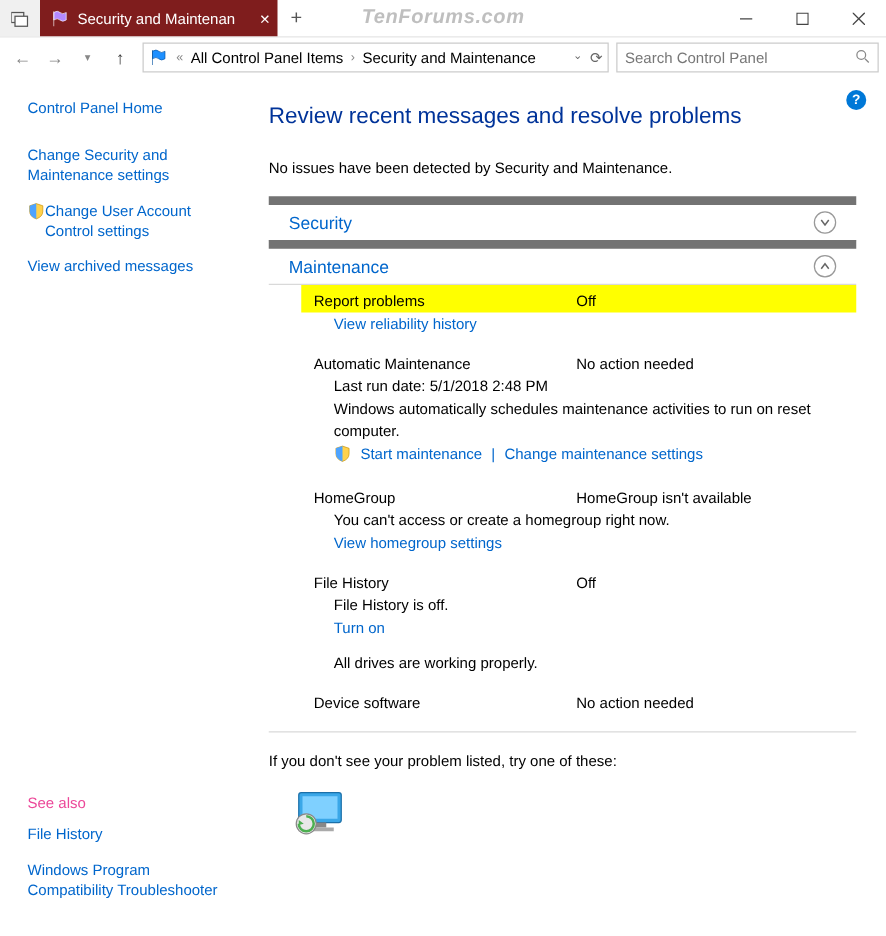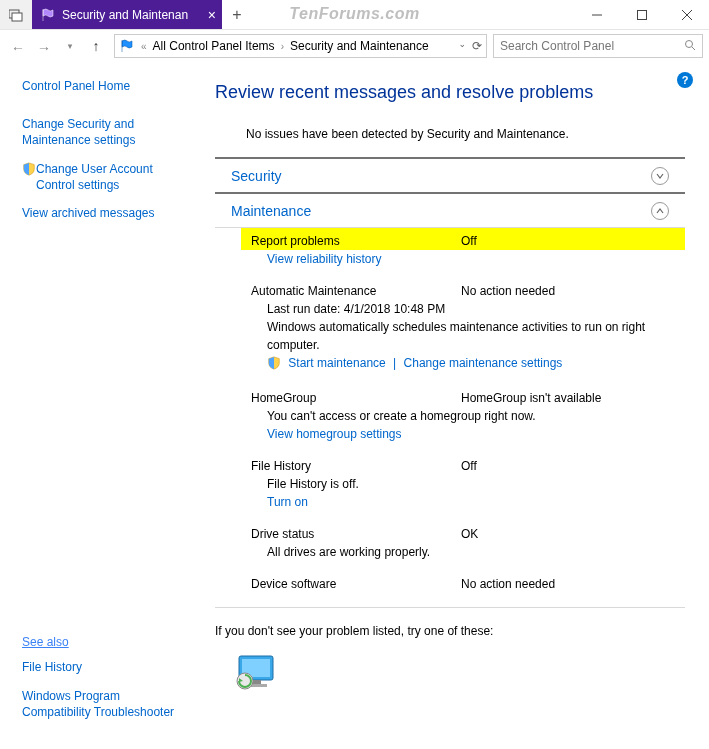--- a/index.html
+++ b/index.html
@@ -1,21 +1,21 @@
 <!DOCTYPE html>
 <html><head>
   <meta charset="utf-8">
   <style>
     * { margin: 0; padding: 0; box-sizing: border-box; font-family: "Segoe UI", Tahoma, sans-serif; }
     body { background: #fff; width: 709px; height: 749px; overflow: hidden; color: #000; }
     
     .titlebar { height: 30px; background: #fff; display: flex; align-items: center; border-bottom: 1px solid #e5e5e5;}
     .titlebar-left { display: flex; align-items: stretch; height:100%;}
     .taskview-icon { width: 32px; display:flex; align-items:center; justify-content:center; background:#f0f0f0;}
-    .tab { background: #4c1d95; color: #fff; display: flex; align-items: center; padding: 0 8px; height: 100%; min-width: 190px; font-size: 12px; gap: 6px; position:relative;}
+    .tab { background: #7f1d1d; color: #fff; display: flex; align-items: center; padding: 0 8px; height: 100%; min-width: 190px; font-size: 12px; gap: 6px; position:relative;}
     .tab-close { position:absolute; right:6px; color:#fff; font-size:14px;}
     .newtab { width: 30px; display:flex; align-items:center; justify-content:center; color:#555; font-size:16px; }
     .titlebar-spacer { flex: 1; }
     .watermark { position:absolute; left:50%; transform:translateX(-50%); top:5px; color:#bfbfbf; font-size:16px; font-weight:600; letter-spacing:0.5px; pointer-events:none;font-style:italic;}
     .win-controls { display: flex; }
     .win-btn { width: 45px; height: 30px; display:flex; align-items:center; justify-content:center; color:#444; font-size:10px;}
     
     .navbar { height: 32px; display: flex; align-items: center; padding: 0 6px; gap: 2px; }
     .nav-arrow { width: 24px; height: 24px; display:flex; align-items:center; justify-content:center; color:#888; font-size:14px;}
     .nav-arrow.enabled { color:#333; }
@@ -25,28 +25,28 @@
     .bc-end { margin-left:auto; display:flex; gap:6px; color:#666;}
     .searchbox { width: 210px; border: 1px solid #ccc; height: 24px; display:flex; align-items:center; padding:0 6px; font-size:12px; color:#777; gap:8px;}
     .searchbox .sicon{ margin-left:auto; color:#888;}
     
     .body-area { display: flex; height: calc(749px - 62px); }
     .sidebar { width: 205px; padding: 16px 14px 1px 22px; font-size: 12px; display:flex; flex-direction:column;}
     .sidebar a { color: #0066cc; text-decoration: none; display: block; margin-bottom: 12px; line-height:1.35;}
     .sidebar .with-icon { display:flex; gap:0; align-items:flex-start;}
     .sidebar .with-icon svg{flex-shrink:0; margin-top:1px;}
     .sidebar-bottom { margin-top:auto; padding-bottom:16px;}
-    .sidebar-bottom .heading{ color:#3b82f6; margin-bottom:10px; font-size:12px;text-decoration:underline;}
+    .sidebar-bottom .heading{ color:#ec4899; margin-bottom:10px; font-size:12px;}
     
     .main { flex: 1; padding: 16px 24px 10px 10px; font-size: 12px; overflow:hidden; position:relative;}
     .help-icon{ position:absolute; top:10px; right:16px; width:16px; height:16px; background:#0078d7; color:#fff; border-radius:50%; font-size:11px; font-weight:bold; display:flex; align-items:center; justify-content:center;}
     .page-title { color: #003399; font-size: 18px; font-weight: 400; margin-bottom: 24px; margin-top:4px;}
-    .subtitle { font-size: 12px; color:#000; margin-bottom: 16px; margin-left: 31px; }
-    
-    .section-bar { border-top:2px solid #737373; border-bottom:1px solid #d9d9d9; height:36px; display:flex; align-items:center; padding:0 16px; color:#0066cc; font-size:14px; cursor:pointer; margin-top:-1px;}
+    .subtitle { font-size: 12px; color:#000; margin-bottom: 16px; }
+    
+    .section-bar { border-top:7px solid #737373; border-bottom:1px solid #d9d9d9; height:36px; display:flex; align-items:center; padding:0 16px; color:#0066cc; font-size:14px; cursor:pointer; margin-top:-1px;}
     .section-bar.first{margin-top:8px;}
     .chevron-circle{ margin-left:auto; width:18px; height:18px; border:1px solid #999; border-radius:50%; display:flex; align-items:center; justify-content:center; color:#666; font-size:10px;}
     
     .content { padding: 0 0 0 26px;}
     .row { display:flex; padding: 20px 10px; align-items:center;}
     .row .label{ width:210px; font-size:12px;}
     .row .status{ font-size:12px;}
     .row.highlight{ background:#ffff00;}
     .indent { padding: 0 10px 10px 26px; font-size:12px; line-height:1.5;}
     .indent .sub{ color:#000;}
@@ -184,22 +184,22 @@
         <div class="label">Report problems</div>
         <div class="status">Off</div>
       </div>
       <div class="indent"><a href="#" class="link">View reliability history</a></div>
 
       <div class="row item-block">
         <div class="label">Automatic Maintenance</div>
         <div class="status">No action needed</div>
       </div>
       <div class="indent">
-        <div class="sub">Last run date: 4/1/2018 10:48 PM</div>
-        <div class="sub">Windows automatically schedules maintenance activities to run on right computer.</div>
+        <div class="sub">Last run date: 5/1/2018 2:48 PM</div>
+        <div class="sub">Windows automatically schedules maintenance activities to run on reset computer.</div>
         <div>
           <span class="shield-sm"><svg width="14" height="14" viewBox="0 0 16 16">
                 <path d="M8 1 L14 3 L14 8 Q14 13 8 15 Q2 13 2 8 L2 3 Z" fill="#ffd24d" stroke="#c89000" stroke-width="0.6"></path>
                 <path d="M8 1 L8 15 Q2 13 2 8 L2 3 Z" fill="#4da3ff"></path>
               </svg></span>
           <a href="#" class="link">Start maintenance</a>
           <span class="pipe">|</span>
           <a href="#" class="link">Change maintenance settings</a>
         </div>
       </div>
@@ -215,24 +215,20 @@
 
       <div class="row item-block">
         <div class="label">File History</div>
         <div class="status">Off</div>
       </div>
       <div class="indent">
         <div class="sub">File History is off.</div>
         <a href="#" class="link">Turn on</a>
       </div>
 
-      <div class="row item-block">
-        <div class="label">Drive status</div>
-        <div class="status">OK</div>
-      </div>
       <div class="indent">
         <div class="sub">All drives are working properly.</div>
       </div>
 
       <div class="row item-block">
         <div class="label">Device software</div>
         <div class="status">No action needed</div>
       </div>
     </div>
 

